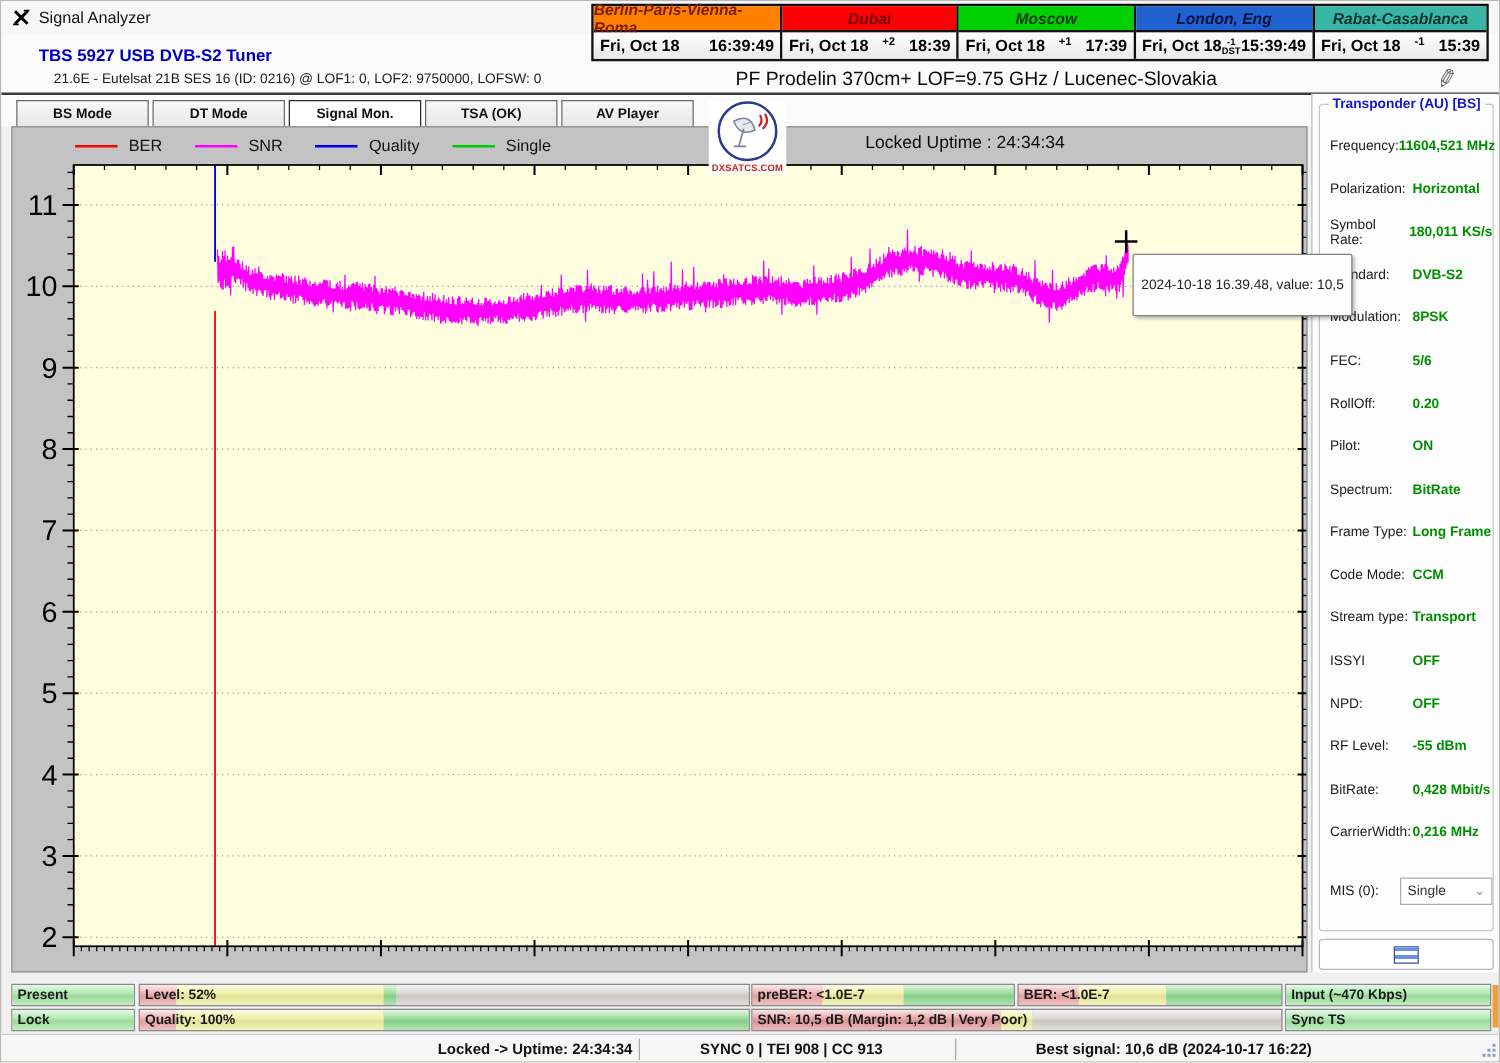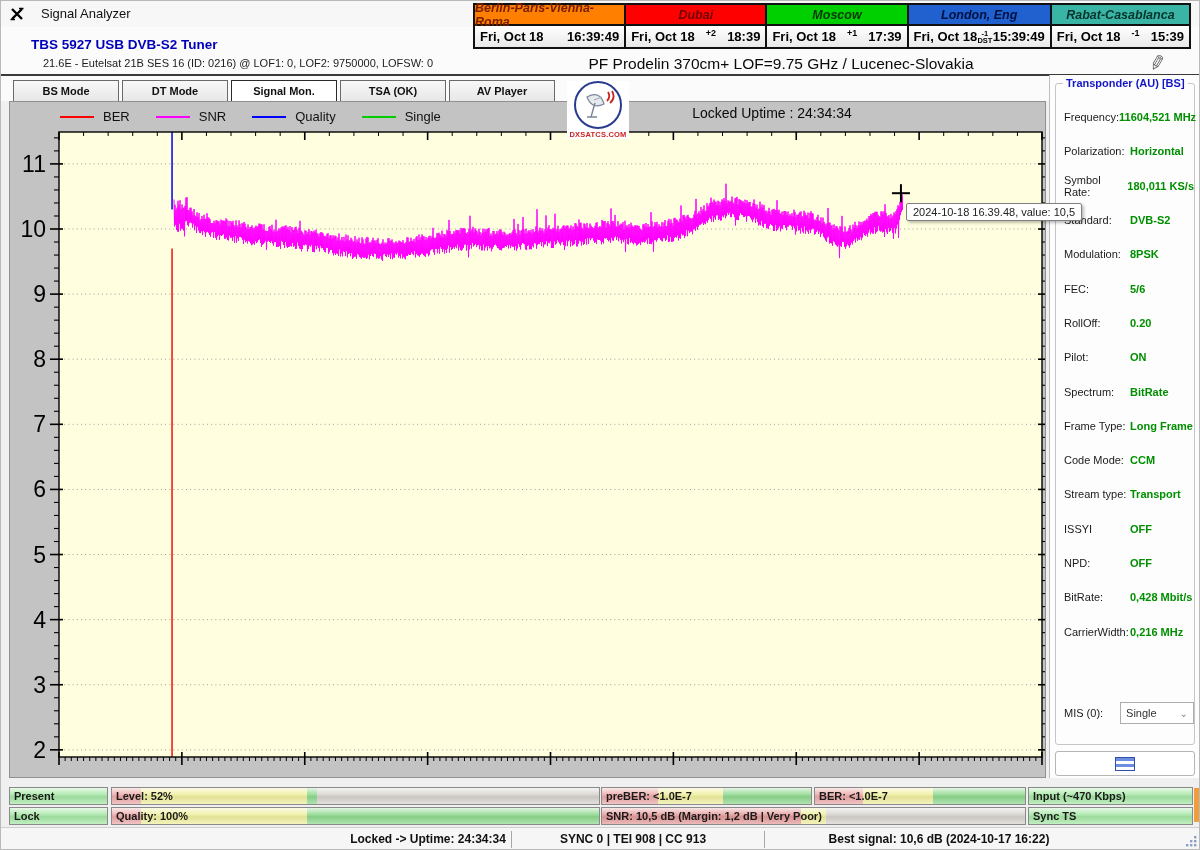--- a/index.html
+++ b/index.html
@@ -2,21 +2,21 @@
 <html><head>
 <meta charset="utf-8">
 <style>
   html,body{margin:0;padding:0;background:#e8e8e8;}
   .screen{position:relative;width:1200px;height:850px;background:#f0f0f0;
           font-family:"Liberation Sans",sans-serif;overflow:hidden;border:1px solid #b9b9b9;box-sizing:border-box;}
   
   .tophalf{position:absolute;left:0;top:0;width:1200px;height:100px;background:#fbfbfb;}
   .titlebar{position:absolute;left:0;top:0;width:1200px;height:26px;background:#f7f7f7;}
   .app-icon{position:absolute;left:8px;top:5px;width:16px;height:16px;}
-  .app-title{position:absolute;left:30px;top:5px;font-size:13px;color:#111;margin-left:10px;}
+  .app-title{position:absolute;left:30px;top:5px;font-size:13px;color:#111;}
   .tuner-name{position:absolute;left:30px;top:36px;font-weight:700;font-size:13.5px;color:#0000bb;}
   .tuner-details{position:absolute;left:42px;top:56px;font-size:11px;color:#1c1c1c;}
   .antenna-line{position:absolute;left:430px;top:54px;width:700px;text-align:center;font-size:15.5px;color:#0a0a0a;}
   .rule{position:absolute;left:0;top:73px;width:1200px;height:2px;background:#3a3a3a;}
   .freq-line{position:absolute;left:430px;top:79px;width:700px;text-align:center;font-size:15.5px;color:#0a0a0a;margin-top:20px;}
   
   .clocks{position:absolute;left:472px;top:2px;width:718px;height:46px;display:flex;border:2px solid #111;background:#fff;box-sizing:border-box;}
   .clock-col{display:flex;flex-direction:column;border-left:2px solid #111;box-sizing:border-box;min-width:0;}
   .clock-col:first-child{border-left:none;}
   .clock-col:nth-child(1){width:150px;} .clock-col:nth-child(2){width:142px;}
@@ -39,21 +39,21 @@
                display:flex;align-items:center;justify-content:center;}
   .logo-text{font-size:7.5px;font-weight:700;color:#cc2222;letter-spacing:.2px;margin-top:1px;white-space:nowrap;}
   
   .chart-panel{position:absolute;left:8px;top:100px;width:1037px;height:677px;background:#c3c3c3;border:1px solid #909090;box-sizing:border-box;}
   .uptime-line{position:absolute;left:400px;top:3px;width:724px;text-align:center;font-size:14px;color:#0a0a0a;z-index:2;}
   .legend{position:absolute;left:50px;top:7px;display:flex;align-items:flex-start;gap:26px;z-index:2;}
   .legend-item{display:flex;align-items:center;gap:9px;font-size:13px;color:#111;}
   .legend-dash{width:34px;height:2px;display:inline-block;}
   #plot{position:absolute;left:0;top:0;z-index:1;}
   .tooltip{position:absolute;left:896px;top:101px;z-index:3;background:#fefefe;border:1px solid #808080;border-radius:2px;
-           box-shadow:2px 2px 3px rgba(0,0,0,.25);font-size:11px;color:#222;padding:2px 6px;white-space:nowrap;}
+           box-shadow:2px 2px 3px rgba(0,0,0,.25);font-size:11px;color:#222;padding:18px 6px;white-space:nowrap;}
   
   .right-area{position:absolute;left:1048px;top:74px;width:150px;height:703px;background:#fdfdfd;border-left:1px solid #bdbdbd;box-sizing:border-box;}
   .groupbox{position:absolute;left:5px;top:8px;width:138px;height:660px;border:1px solid #c6c6c6;border-radius:3px;}
   .gb-title{position:absolute;left:7px;top:-7px;background:#fdfdfd;padding:0 3px;font-size:11px;font-weight:700;color:#1515c8;white-space:nowrap;}
   #tp-rows{position:absolute;left:0;top:16px;width:100%;}
   .tp-row{height:34.3px;display:flex;align-items:center;}
   .tp-label{width:66px;padding-left:8px;font-size:11px;color:#1a1a1a;}
   .tp-value{font-size:11px;font-weight:700;color:#008f00;white-space:nowrap;}
   .mis-row{position:absolute;left:0;top:618px;width:100%;display:flex;align-items:center;justify-content:center;}
   .mis-label{width:58px;padding-left:8px;font-size:11px;color:#1a1a1a;}
@@ -570,20 +570,24 @@
           </div>
           <div class="tp-row">
             <span class="tp-label">ISSYI</span>
             <span class="tp-value">OFF</span>
           </div>
           <div class="tp-row">
             <span class="tp-label">NPD:</span>
             <span class="tp-value">OFF</span>
           </div>
           <div class="tp-row">
+            <span class="tp-label">RF Level:</span>
+            <span class="tp-value">-55 dBm</span>
+          </div>
+          <div class="tp-row">
             <span class="tp-label">BitRate:</span>
             <span class="tp-value">0,428 Mbit/s</span>
           </div>
           <div class="tp-row">
             <span class="tp-label">CarrierWidth:</span>
             <span class="tp-value">0,216 MHz</span>
           </div>
         </div>
       <div class="mis-row">
         <span class="mis-label">MIS (0):</span>

